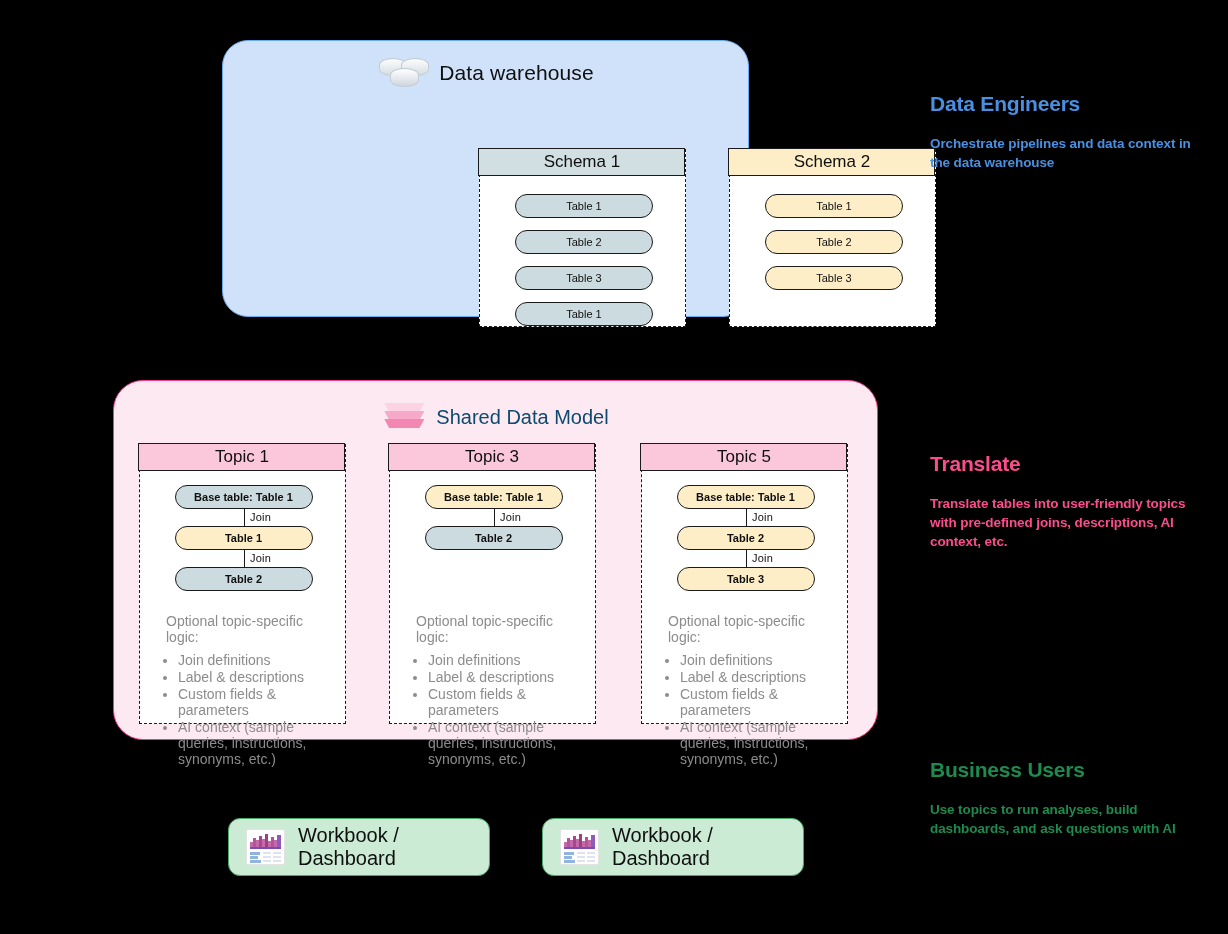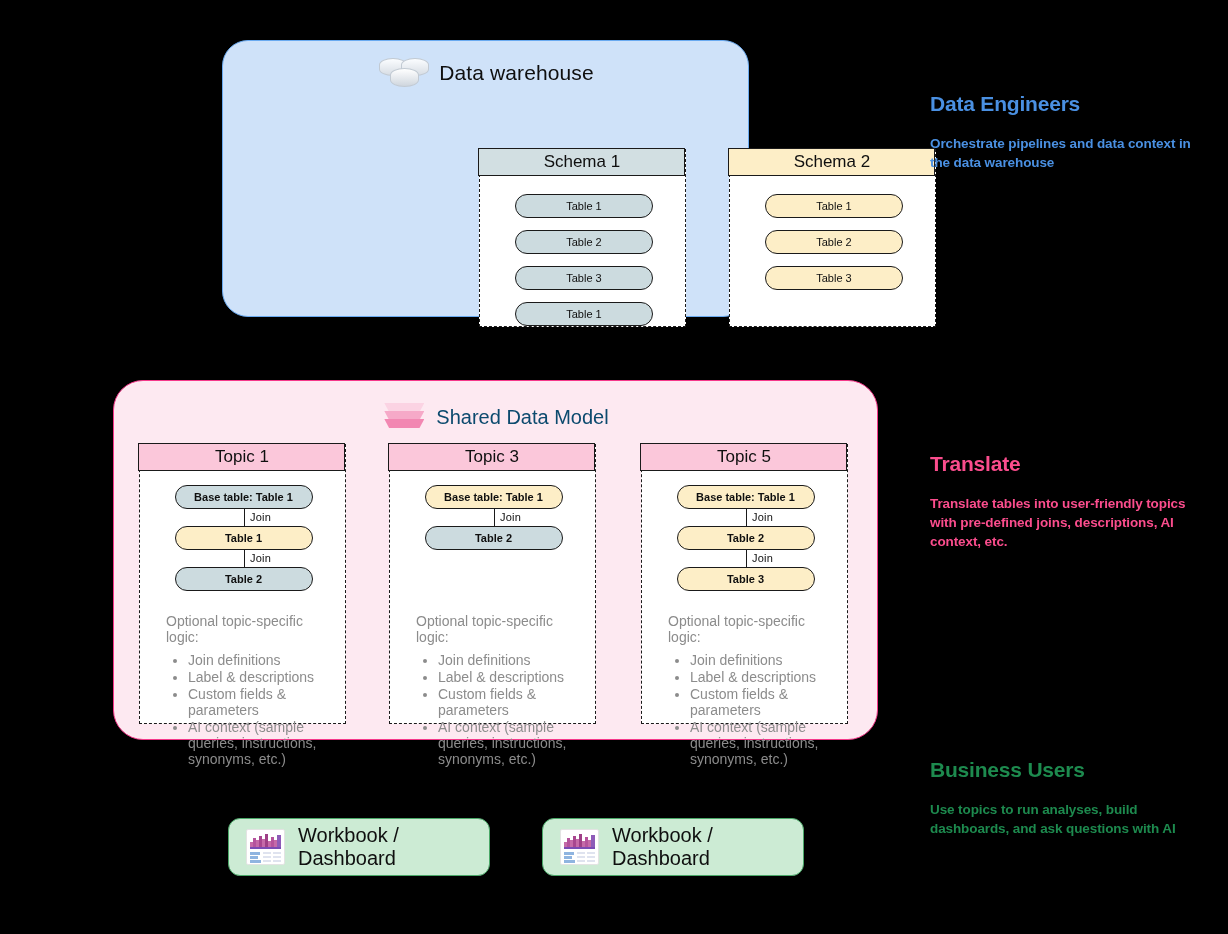--- a/index.html
+++ b/index.html
@@ -138,21 +138,21 @@
     position: absolute; left: 110px; top: 2px;
     font-size: 11px; color: #0f0f0f; letter-spacing: .2px;
   }
 
   .topic-logic {
     position: absolute; left: 14px; top: 168px; width: 185px;
     color: #8c8c8c; font-size: 14px; line-height: 16px;
   }
   .topic-logic .logic-title { margin-left: 12px; margin-bottom: 7px; }
   .topic-logic ul { margin: 0; padding-left: 16px; list-style: disc; }
-  .topic-logic li { margin: 0 0 1px 18px; }
+  .topic-logic li { margin: 0 0 1px 8px; }
 
   
   .workbook-card {
     top: 818px; width: 262px; height: 58px;
     background: #ccebd4;
     border: 1.3px solid #4aa868;
     border-radius: 12px;
     display: flex; align-items: center; gap: 13px;
     padding-left: 17px;
   }

